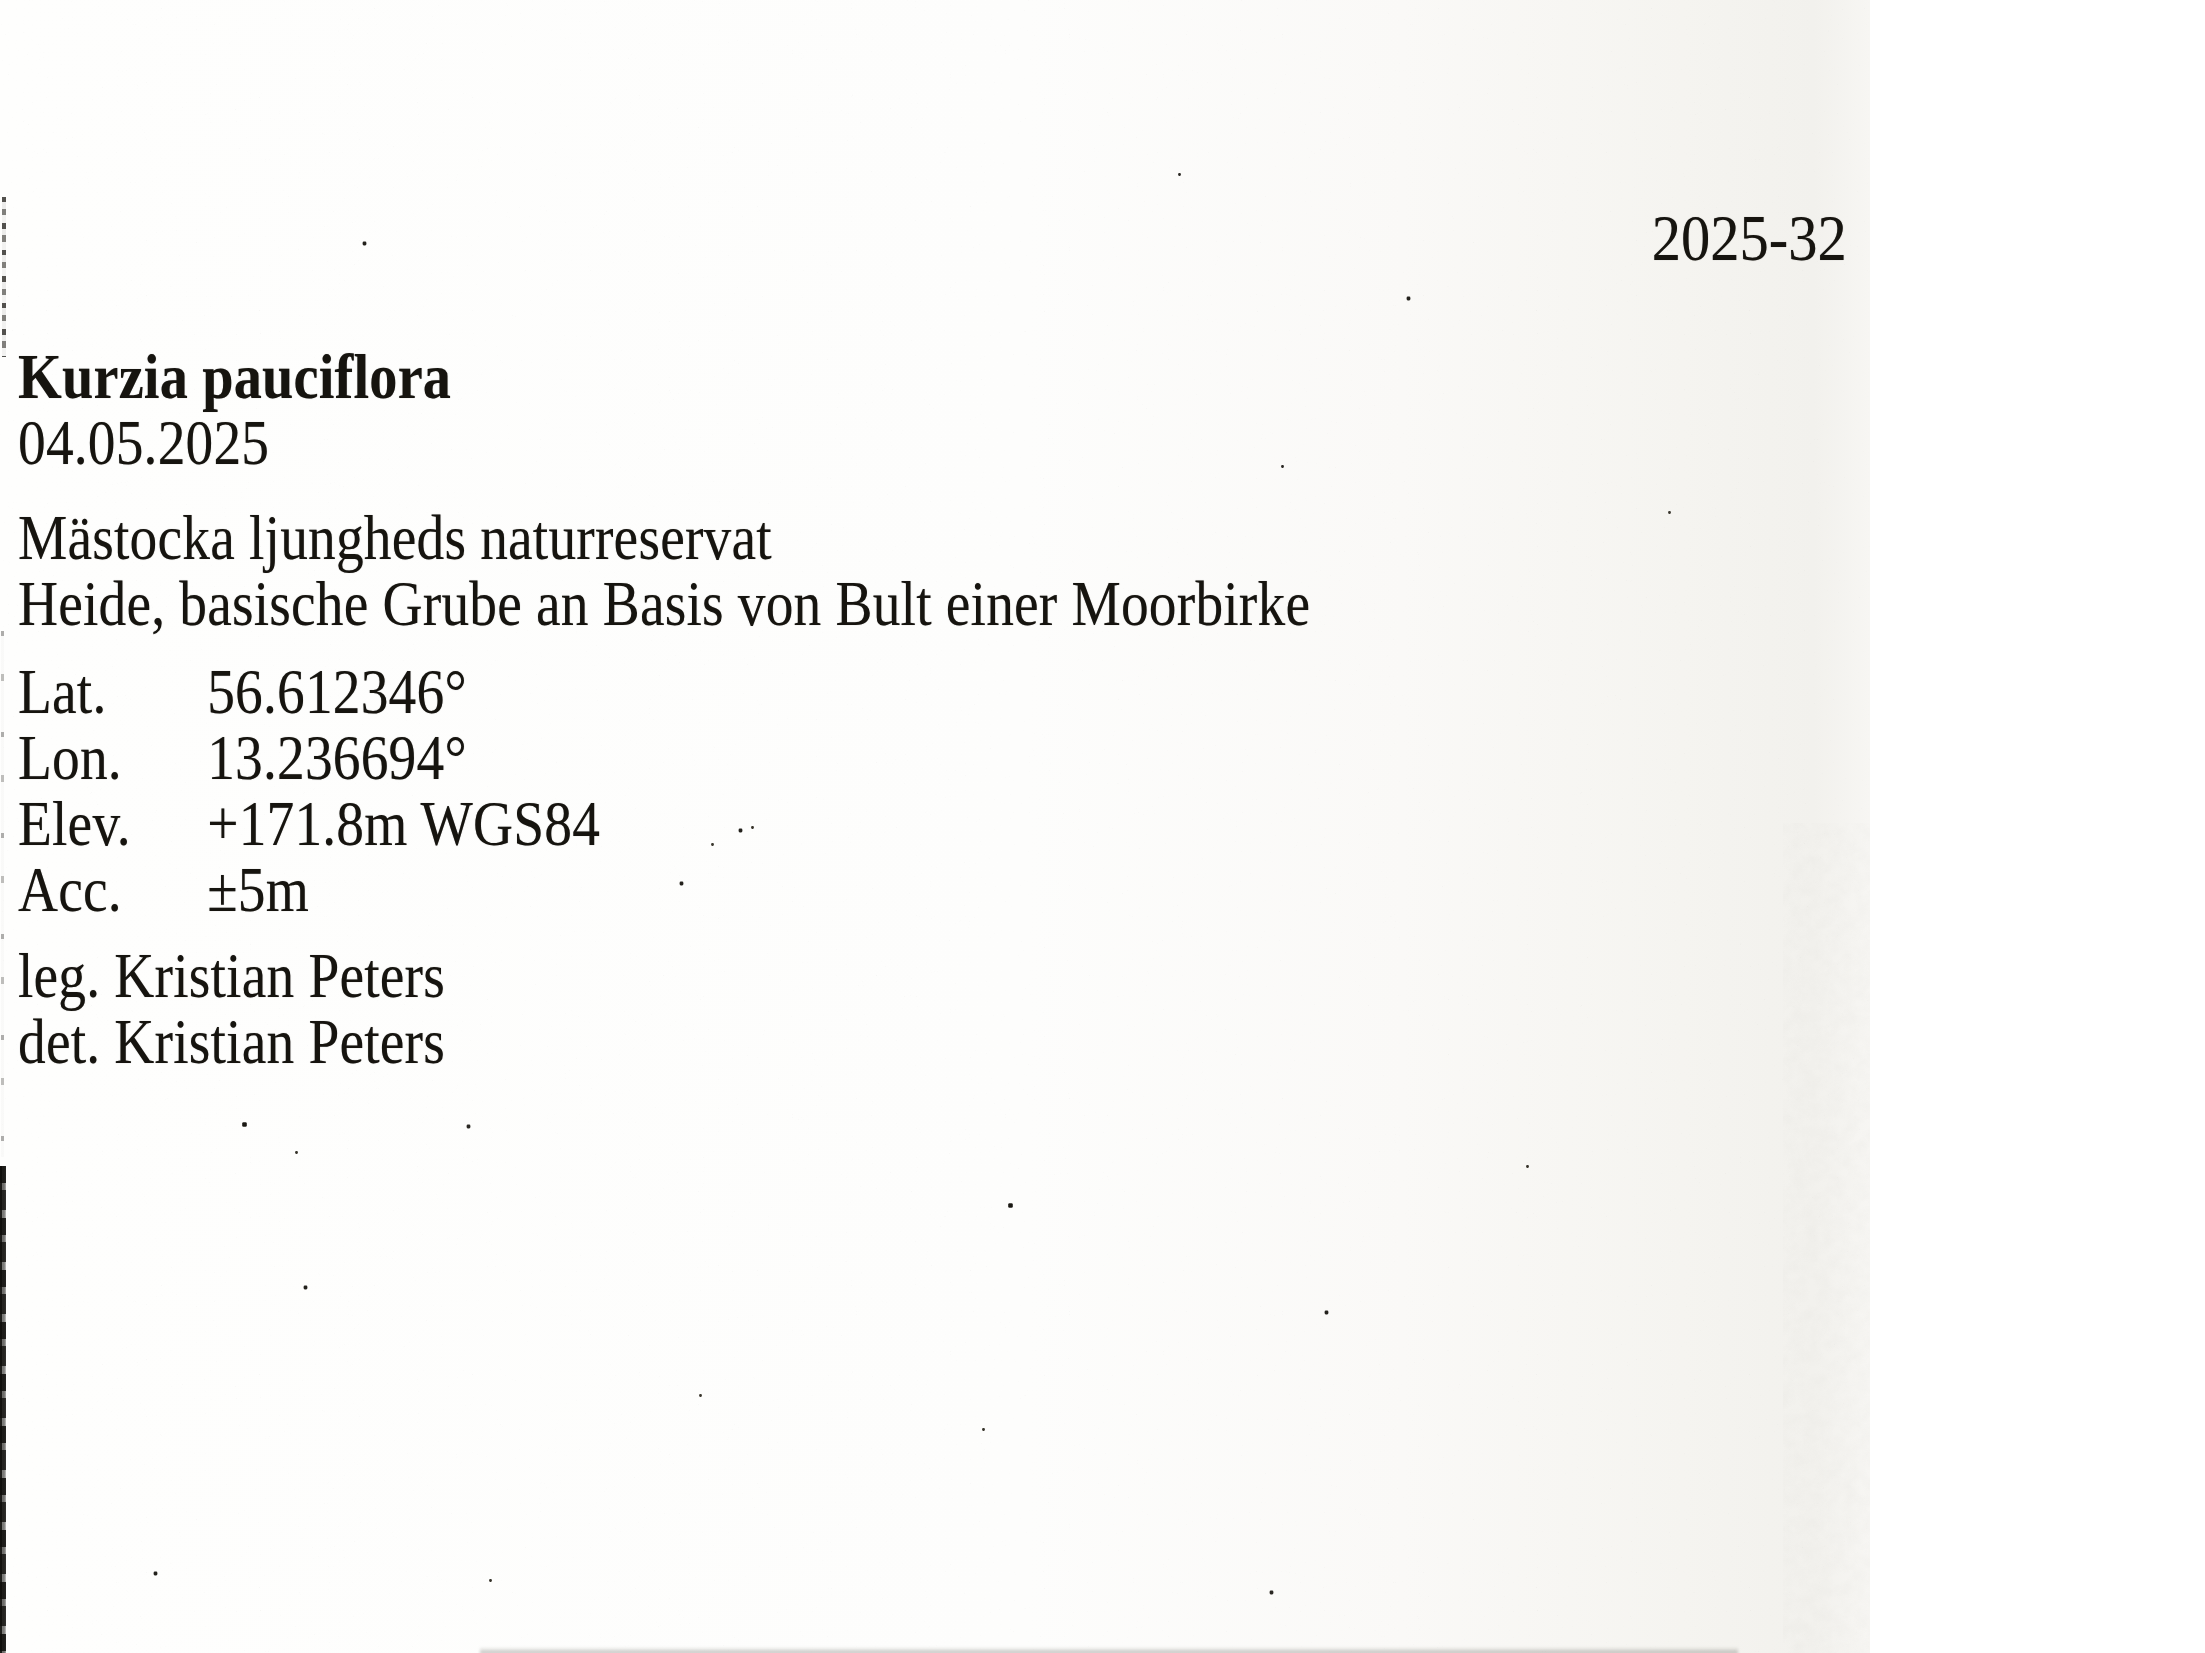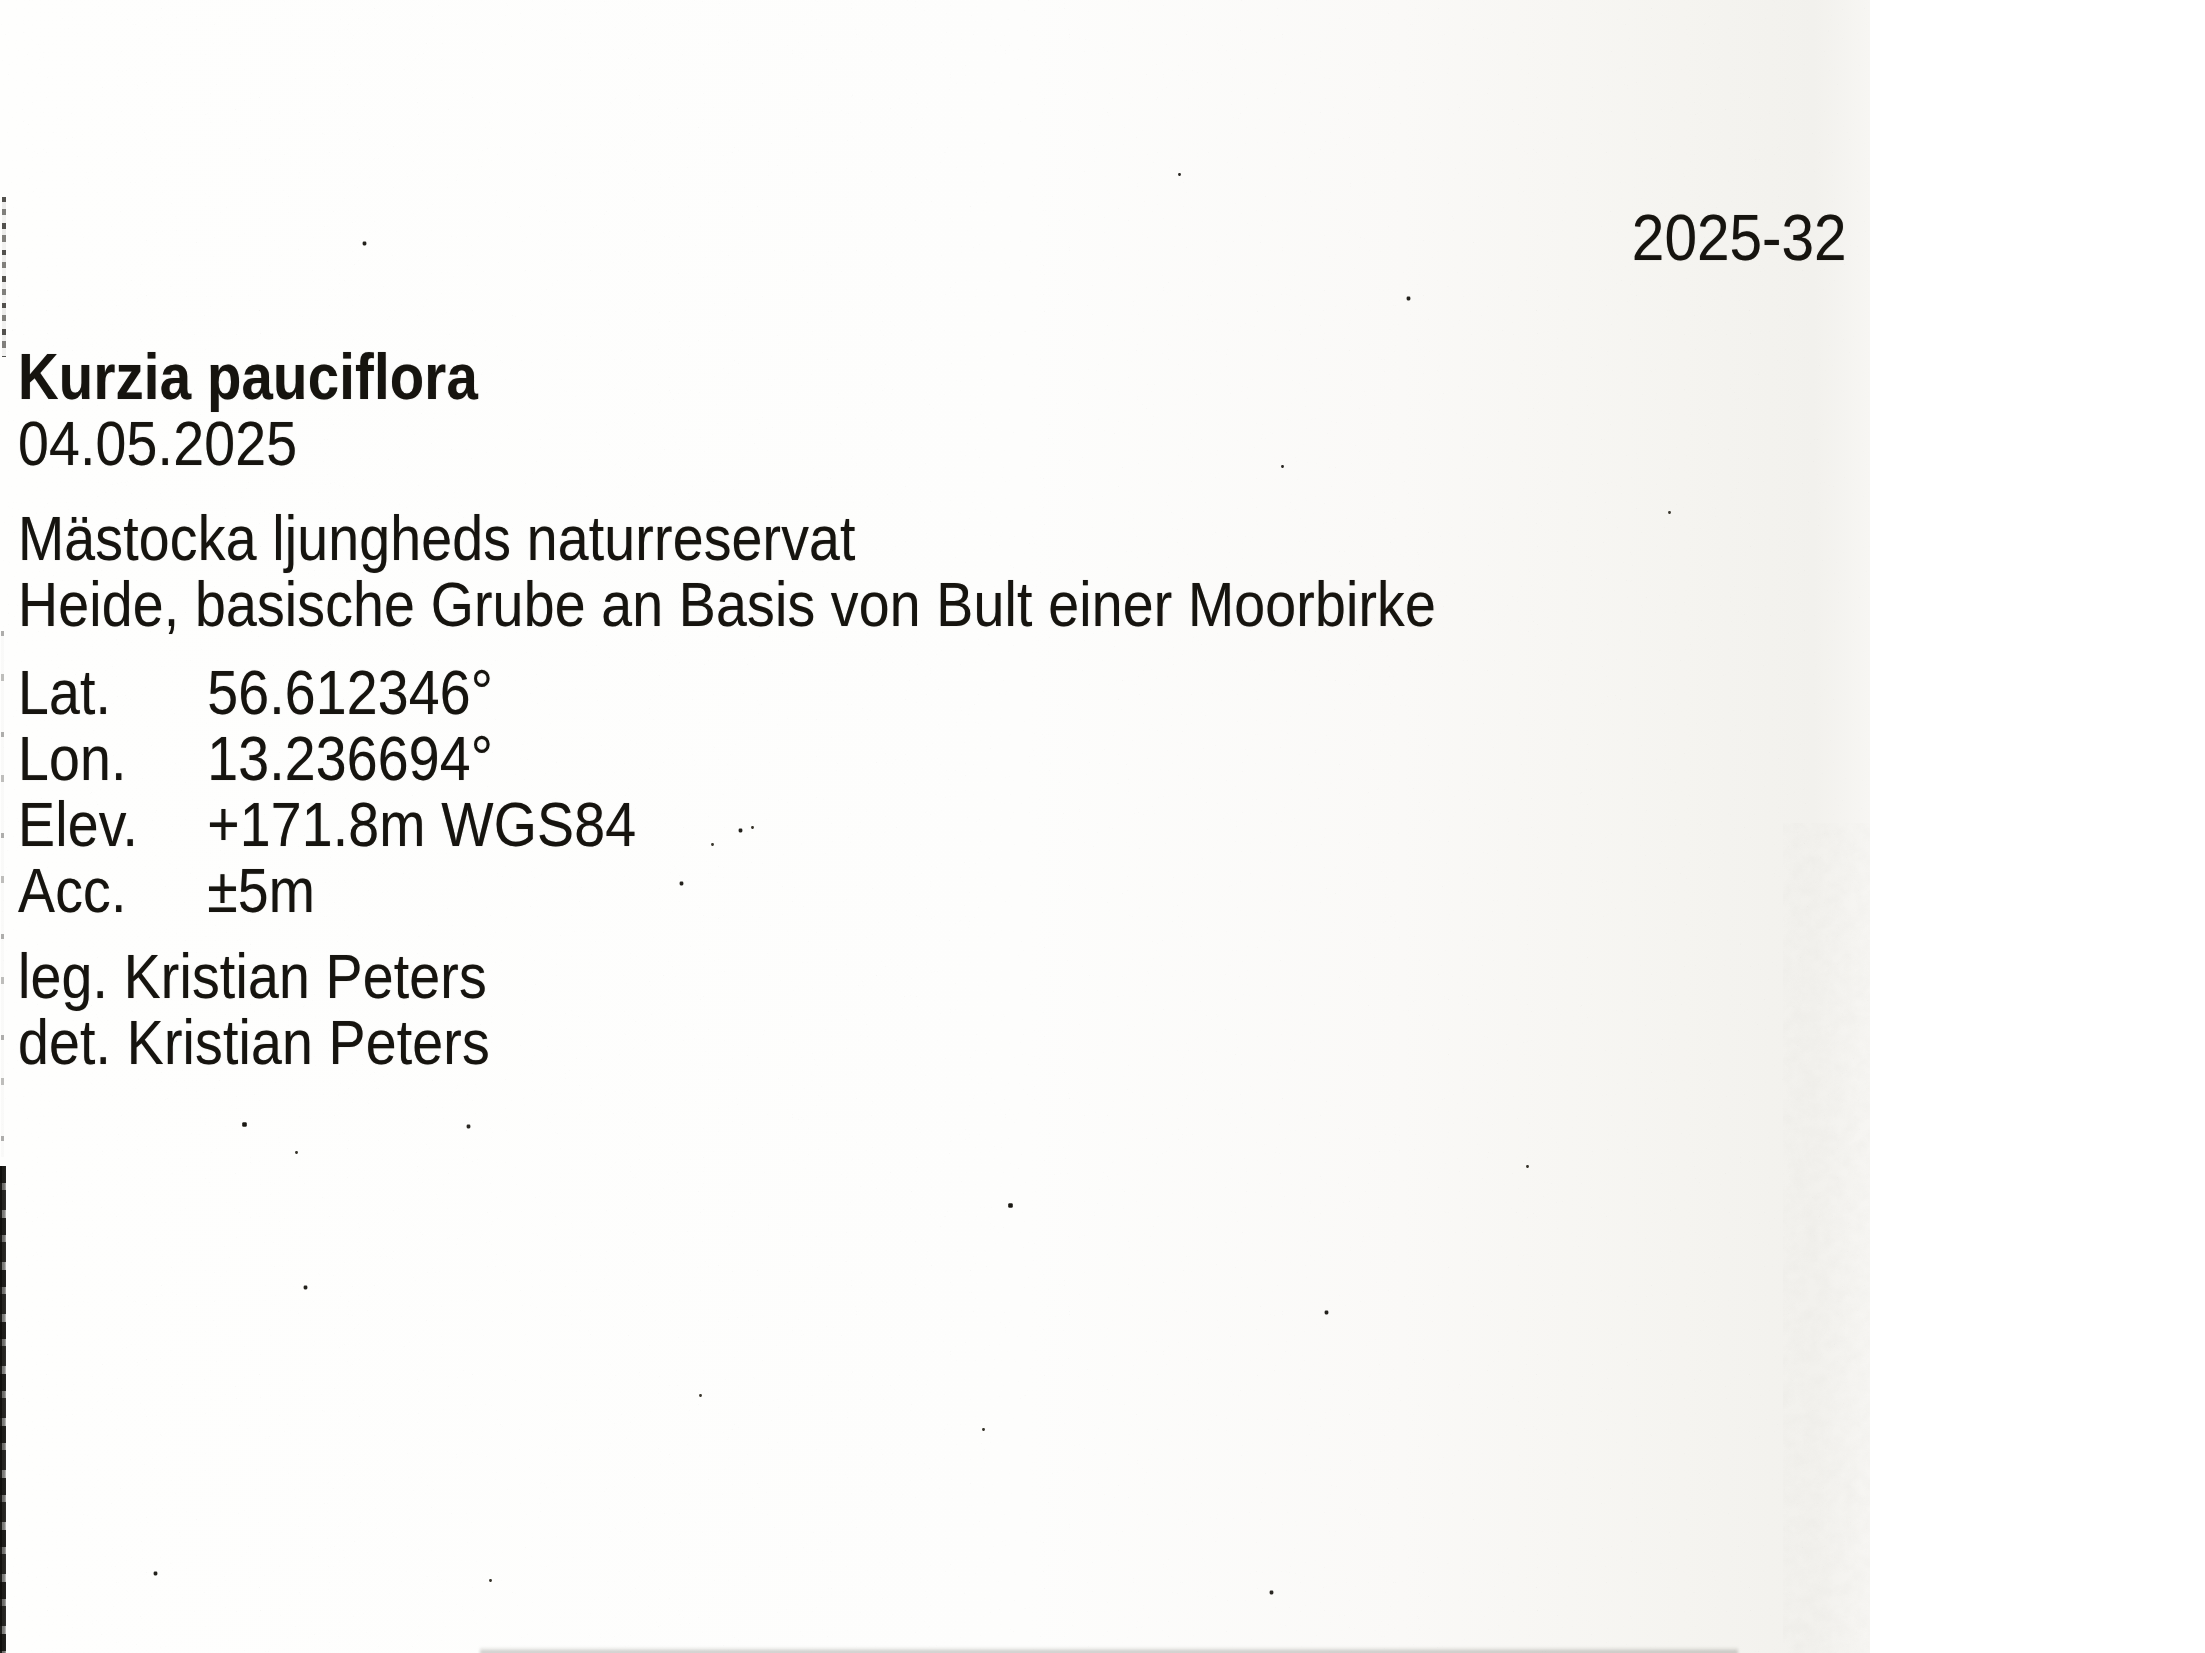--- a/index.html
+++ b/index.html
@@ -7,21 +7,21 @@
     padding: 0;
     width: 2205px;
     height: 1654px;
     background: #ffffff;
   }
   .page {
     position: relative;
     width: 1870px;
     height: 1654px;
     overflow: hidden;
-    font-family: Liberation Sans, sans-serif;
+    font-family: Liberation Serif, serif;
     color: #16140f;
     background:
       linear-gradient(to right,
         #fefefd 0%, #fdfdfc 55%, #faf9f7 75%,
         #f5f4f0 90%, #f2f1ed 97%, #f7f6f3 100%),
       #fdfdfc;
   }
   
   .text-layer {
     position: absolute;

